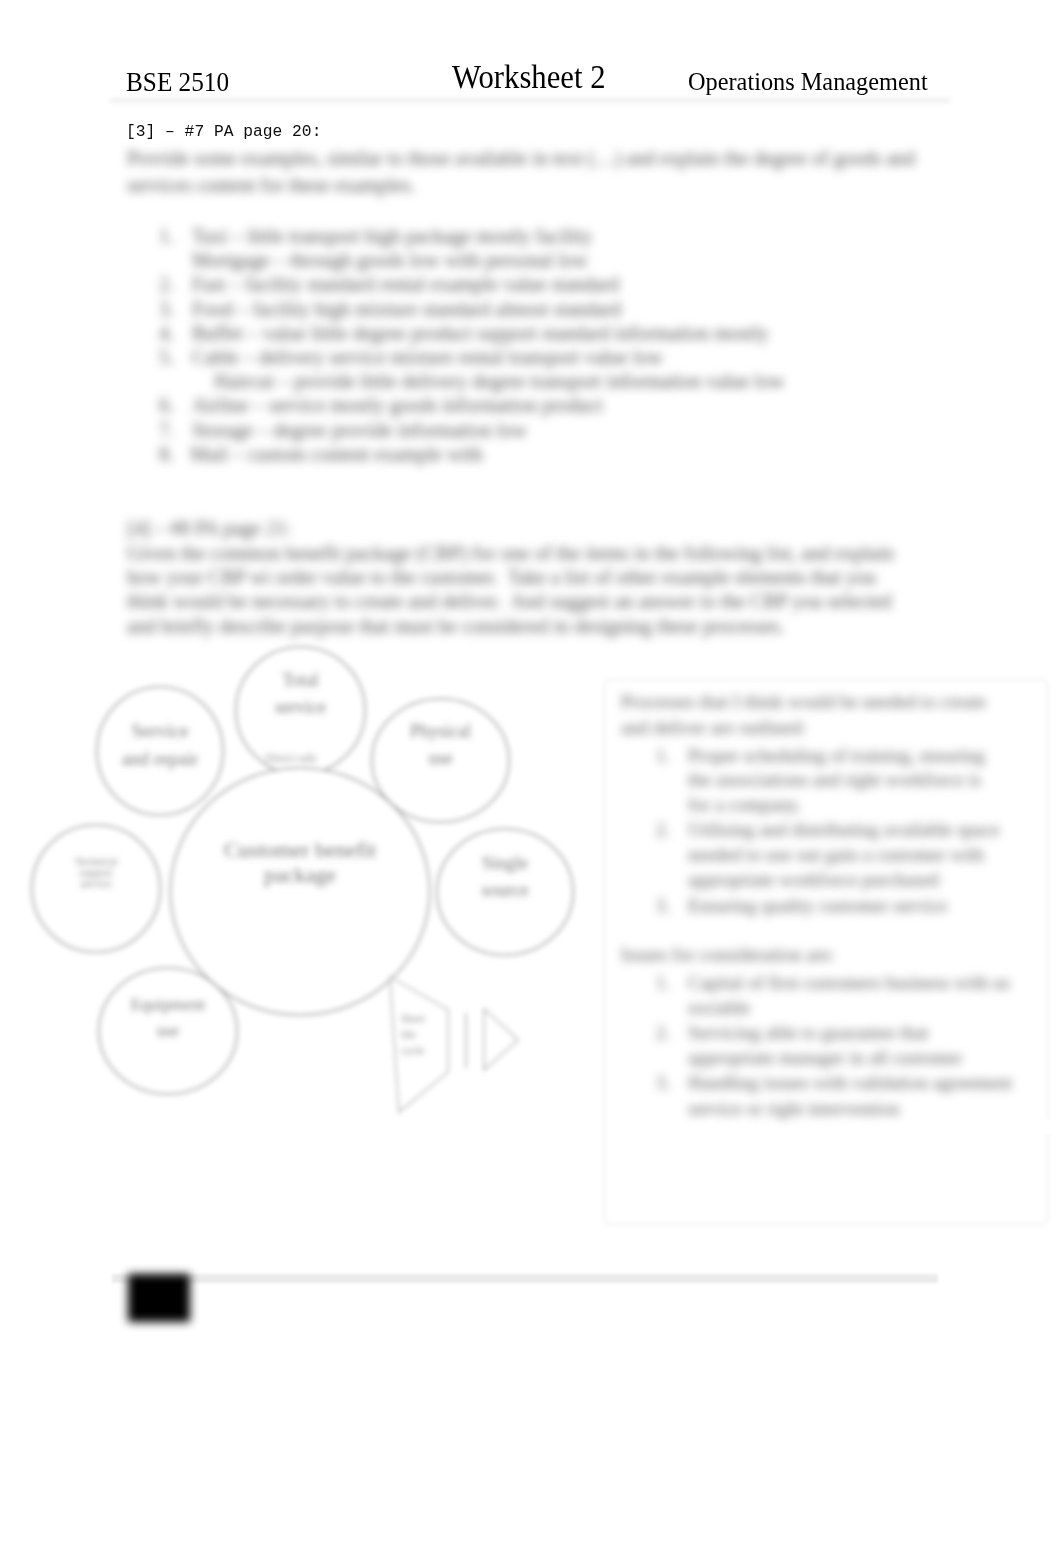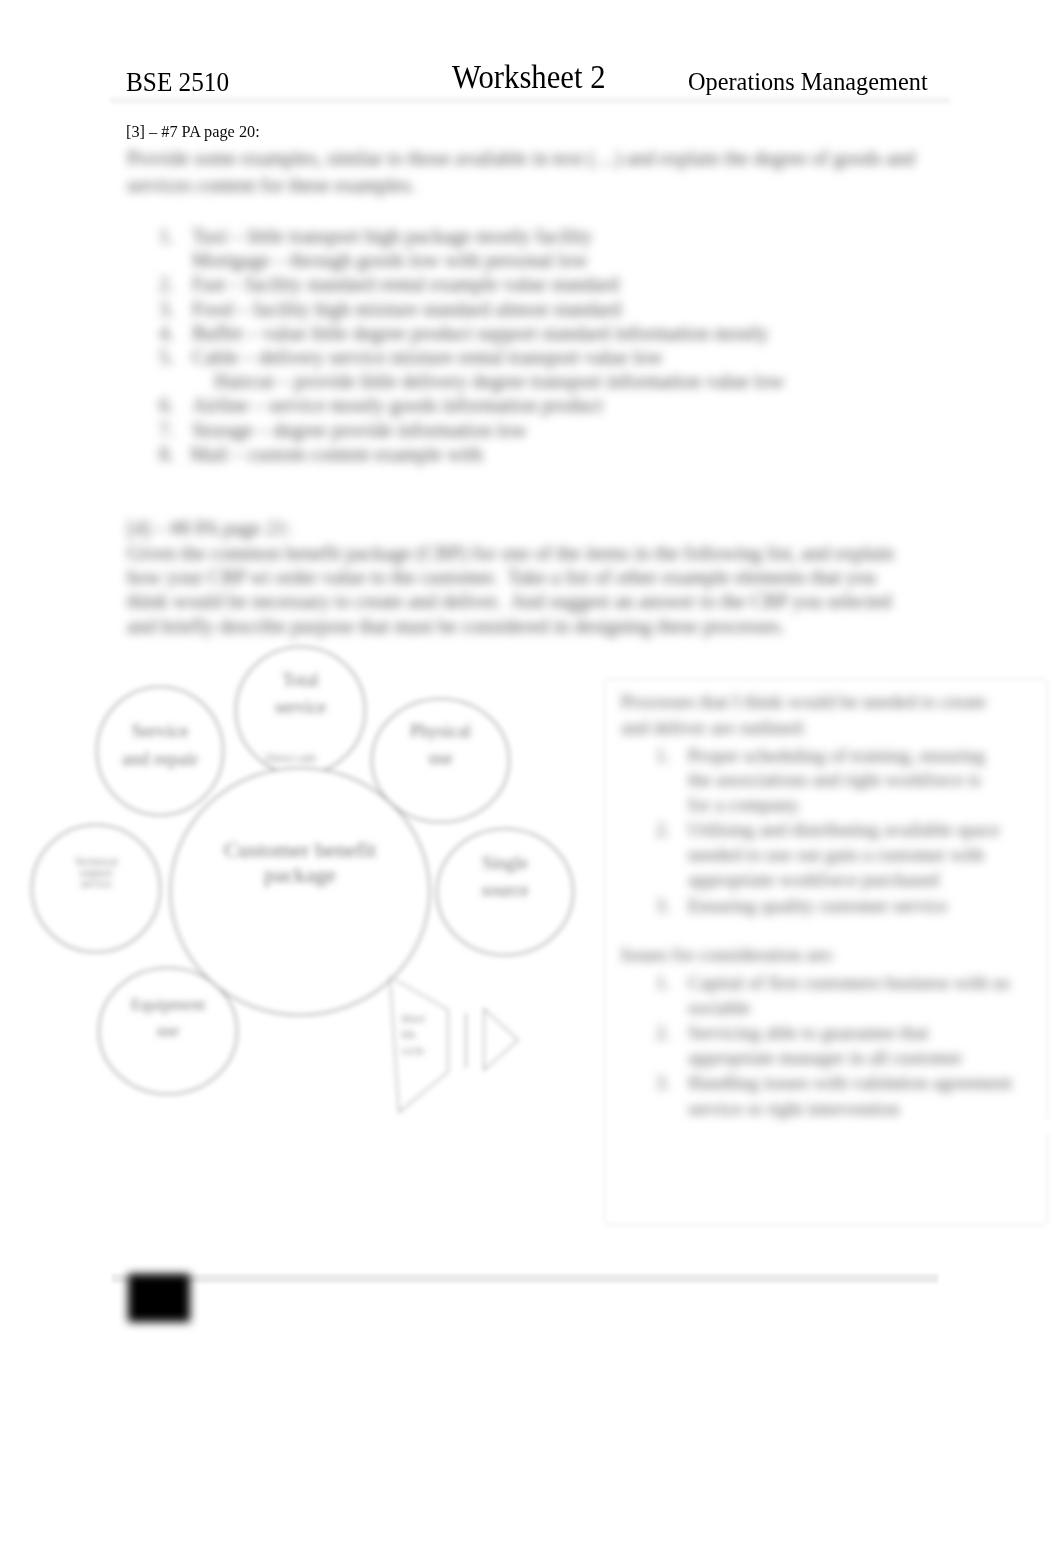--- a/index.html
+++ b/index.html
@@ -12,21 +12,21 @@
   .scan{position:absolute;inset:0;filter:blur(0.55px);}
 
   
   .hdr{position:absolute;white-space:pre;color:#000;}
   .course{left:126px;top:67px;font-size:27px;transform-origin:left top;transform:scaleX(0.935);}
   .wstitle{left:452px;top:59px;font-size:33px;transform-origin:left top;transform:scaleX(0.93);}
   .dept{left:688px;top:67px;font-size:26px;transform-origin:left top;transform:scaleX(0.935);}
   .rule{position:absolute;left:110px;top:99px;width:840px;height:3px;background:#e6e6e6;filter:blur(2.6px);}
 
   
-  .qhead{position:absolute;left:126px;top:121.8px;font-family:Liberation Serif, serif;
+  .qhead{position:absolute;left:126px;top:121.8px;font-family:Liberation Mono, monospace;
          font-size:16.3px;color:#0d0d0d;white-space:pre;}
 
   
   .body-blur{position:absolute;left:0;top:0;width:1062px;height:1556px;filter:blur(4.6px);}
   .ln{position:absolute;white-space:pre;font-family:"Liberation Serif",serif;font-size:20px;
       color:#555555;transform-origin:left top;}
   .num{position:absolute;white-space:pre;font-family:"Liberation Serif",serif;font-size:20px;
        color:#555555;text-align:right;width:22px;}
 
   

